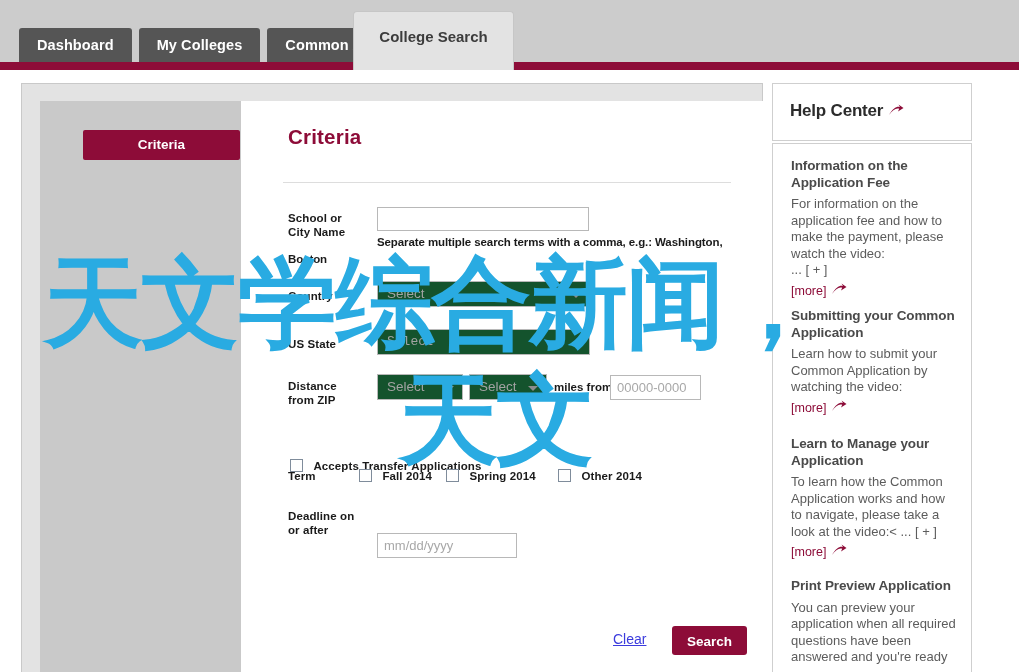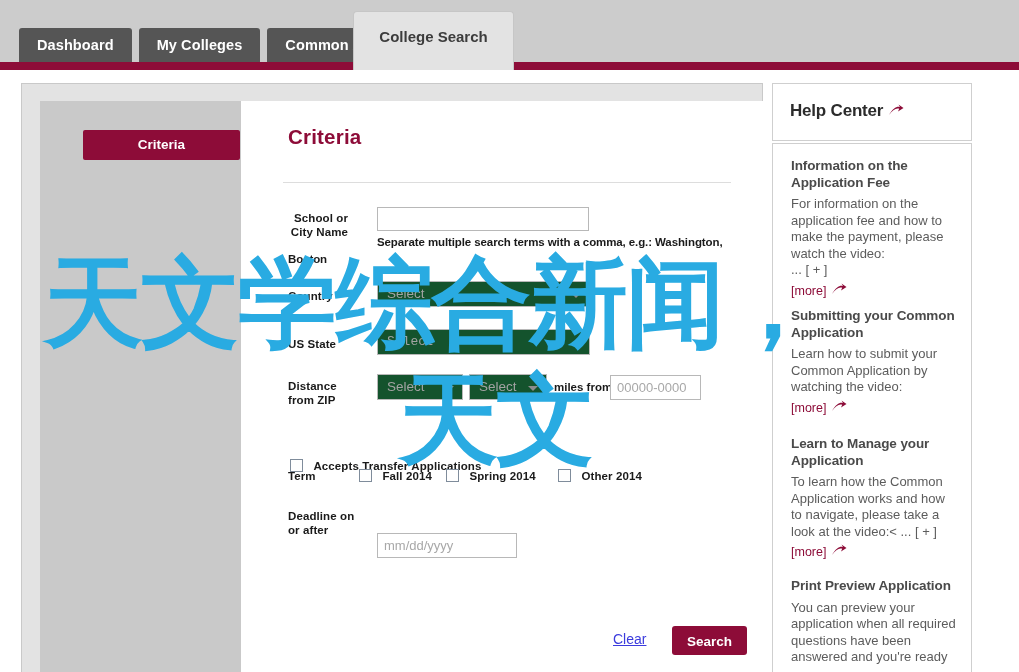--- a/index.html
+++ b/index.html
@@ -306,21 +306,21 @@
     <div class="left-rail">
       <div class="criteria-btn">Criteria</div>
     </div>
 
     <div class="form-panel">
       <div class="panel-title">Criteria</div>
       <div class="panel-divider"></div>
 
       <div class="form">
 
-        <div class="row" style="left:47px; top:110px; width:60px;text-align:right;">
+        <div class="row" style="left:47px; top:110px; width:60px;">
           <div class="lbl">School or City Name</div>
         </div>
         <input class="txtin" style="position: absolute; left: 136px; top: 106px; width: 212px;" placeholder="">
         <div class="helper" style="position:absolute; left:136px; top:133px; width:380px;">Separate multiple search terms with a comma, e.g.: Washington,</div>
         <div class="helper" style="position:absolute; left:47px; top:150px;">Boston</div>
 
         <div class="row" style="left:47px; top:188px;">
           <div class="lbl">Country</div>
         </div>
         <div class="sel" style="position:absolute; left:136px; top:180px; width:213px;">

